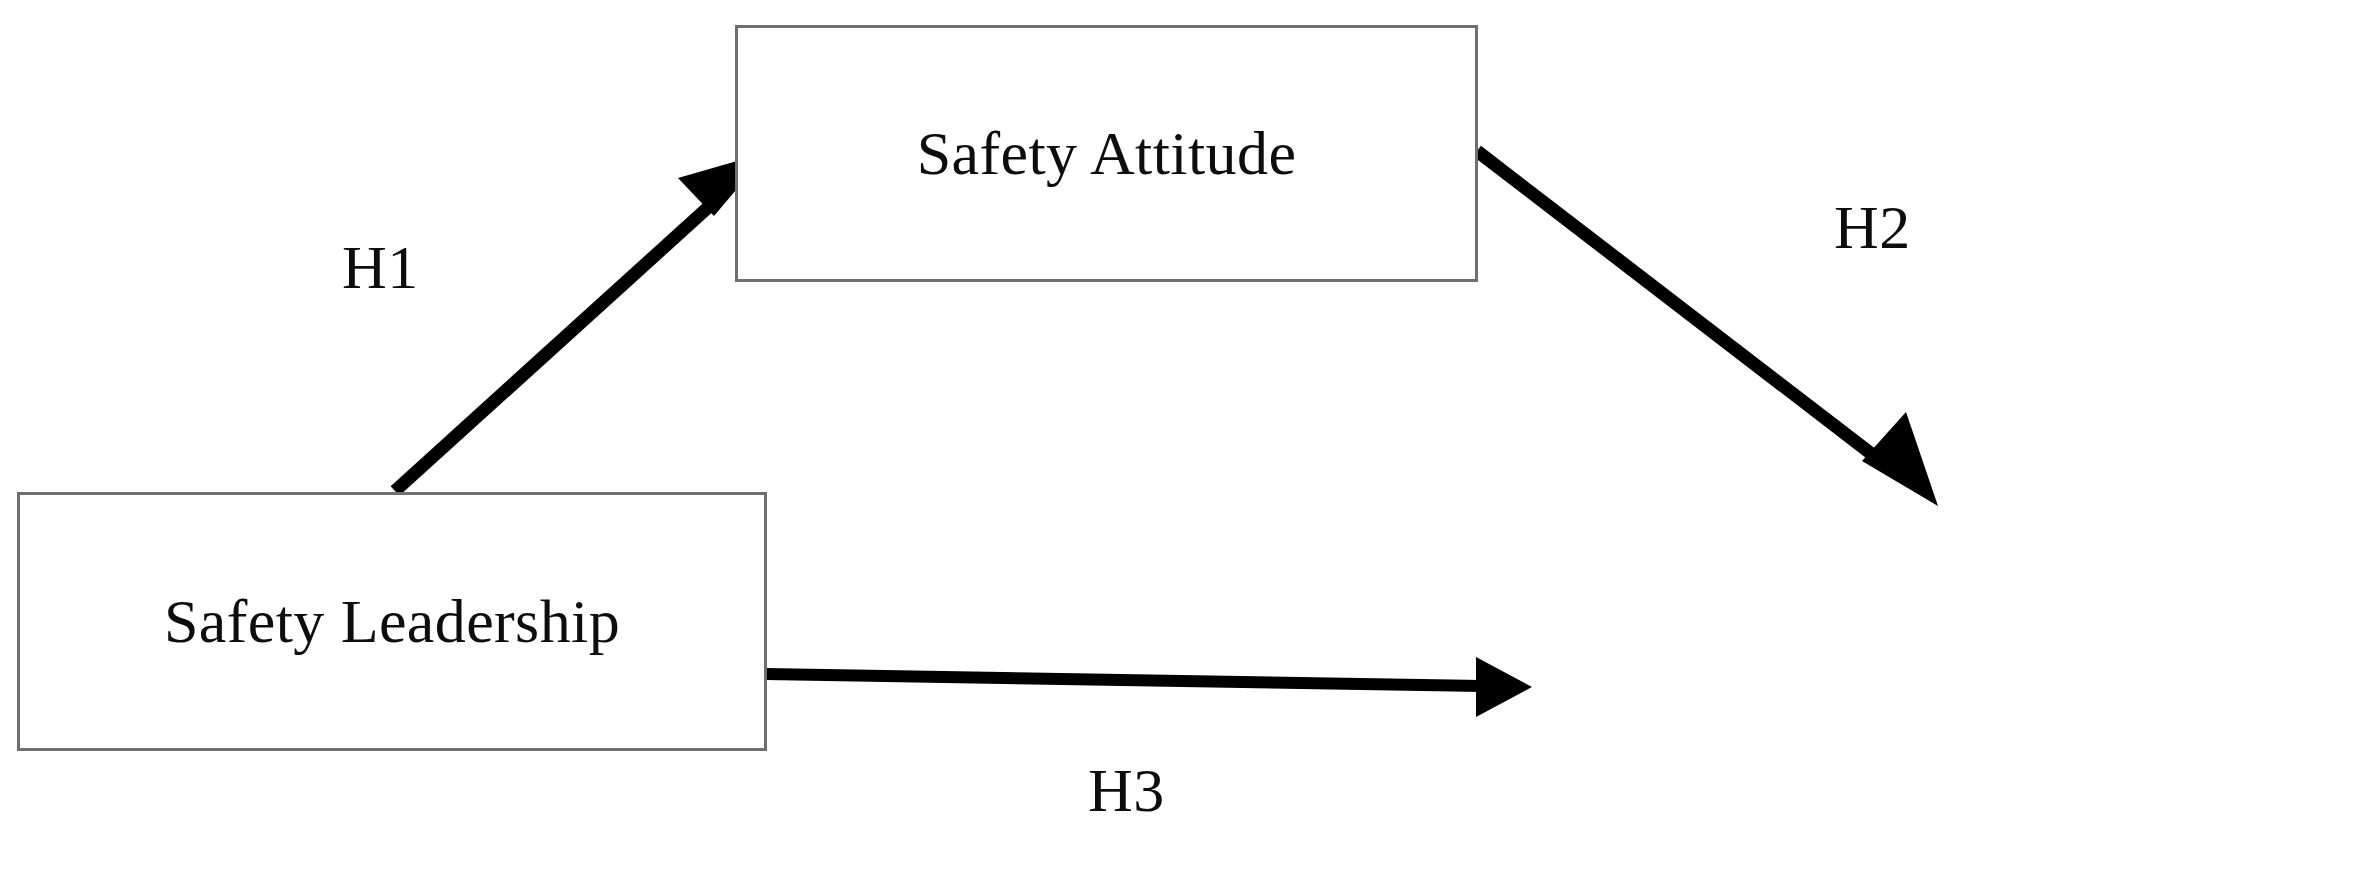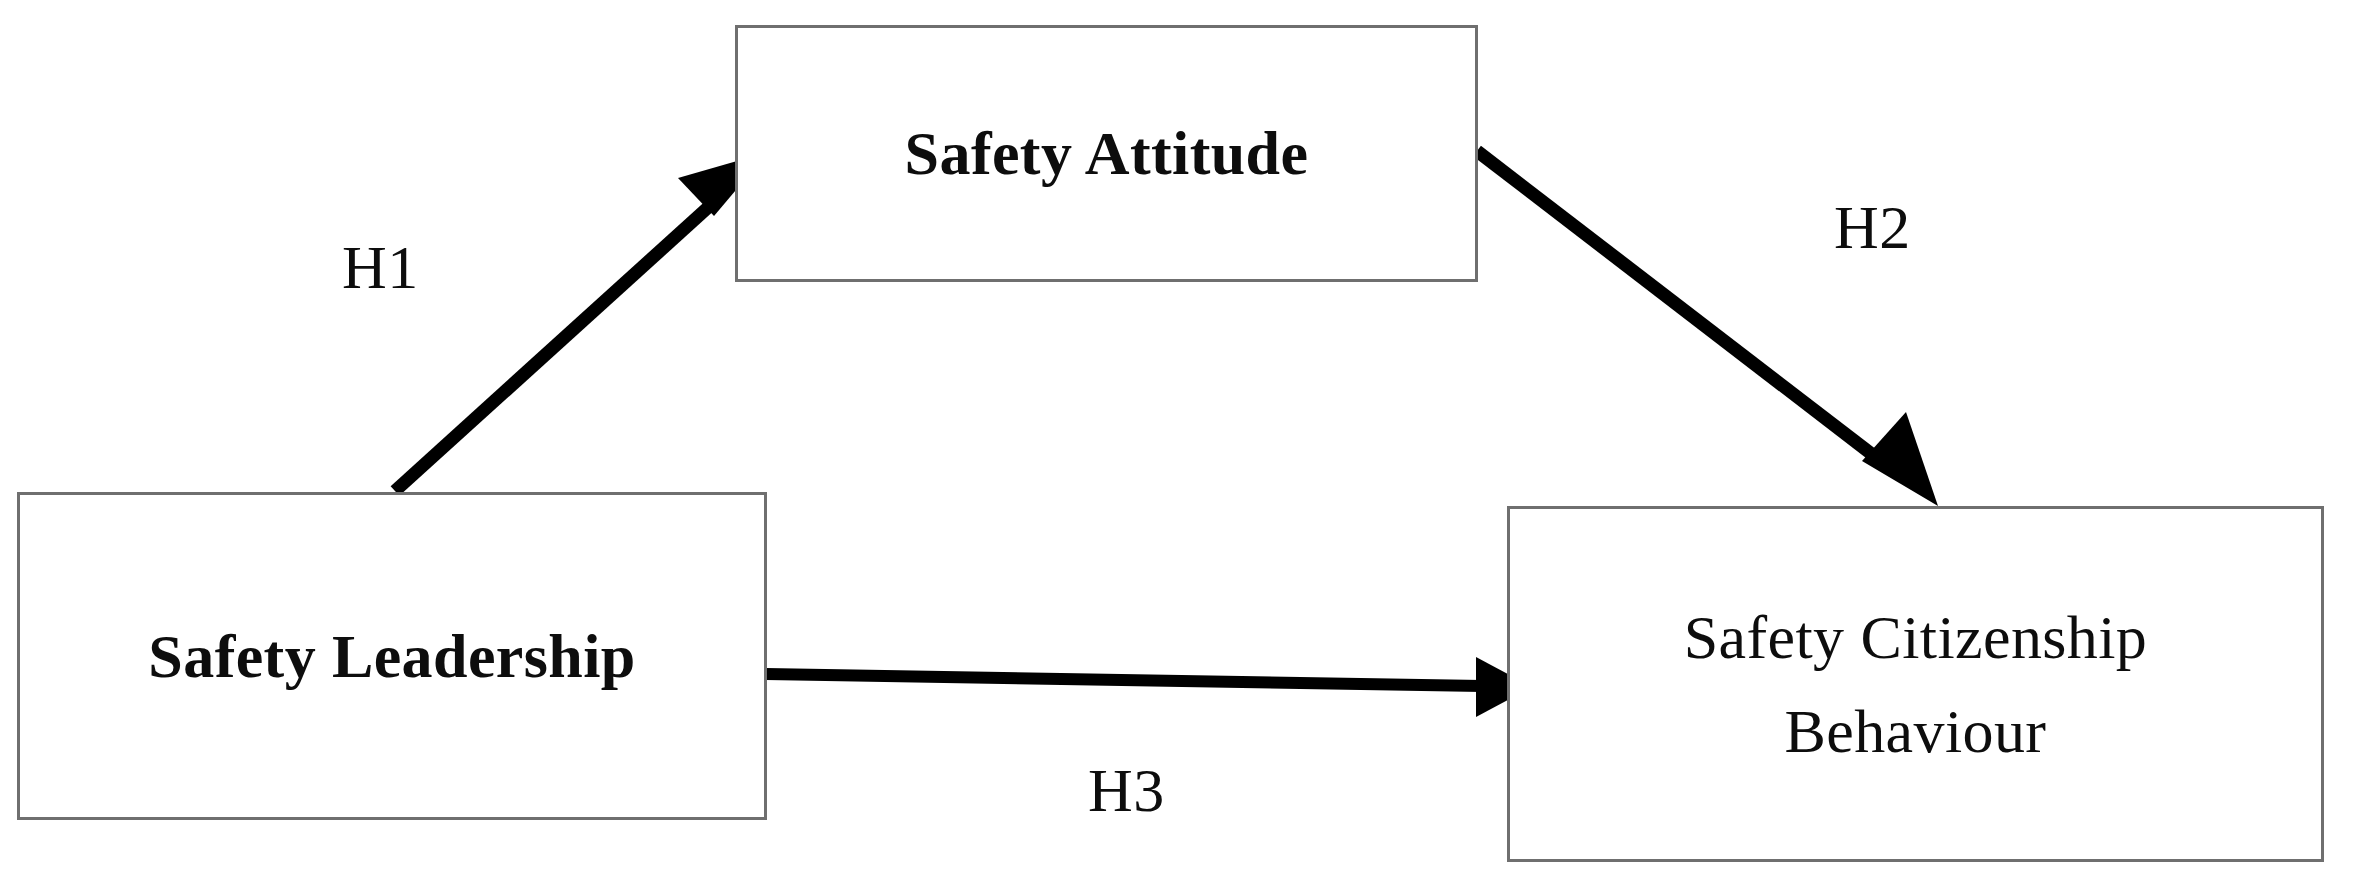--- a/index.html
+++ b/index.html
@@ -44,28 +44,26 @@
     color: #0d0d0d;
     letter-spacing: 0.4px;
     white-space: pre-line;
     padding: 0 10px;
   }
   #node-safety-attitude {
     left: 735px;
     top: 25px;
     width: 743px;
     height: 257px;
-    font-weight: bold;
   }
   #node-safety-leadership {
     left: 17px;
     top: 492px;
     width: 750px;
-    height: 328px;
-    font-weight: bold;
+    height: 259px;
   }
   #node-safety-citizenship-behaviour {
     left: 1507px;
     top: 506px;
     width: 817px;
     height: 356px;
   }
   .hypothesis-label {
     position: absolute;
     font-size: 62px;
@@ -103,24 +101,20 @@
   </svg>
 
   <div class="node-box" id="node-safety-attitude">
     <span class="node-label">Safety Attitude</span>
   </div>
 
   <div class="node-box" id="node-safety-leadership">
     <span class="node-label">Safety Leadership</span>
   </div>
 
-  <div class="node-box" id="node-safety-citizenship-behaviour">
-    <span class="node-label">Safety Citizenship
-Behaviour</span>
-  </div>
 
   <span class="hypothesis-label" id="label-h1">H1</span>
 
   <span class="hypothesis-label" id="label-h2">H2</span>
 
   <span class="hypothesis-label" id="label-h3">H3</span>
 
 </div>
 
 </body></html>

